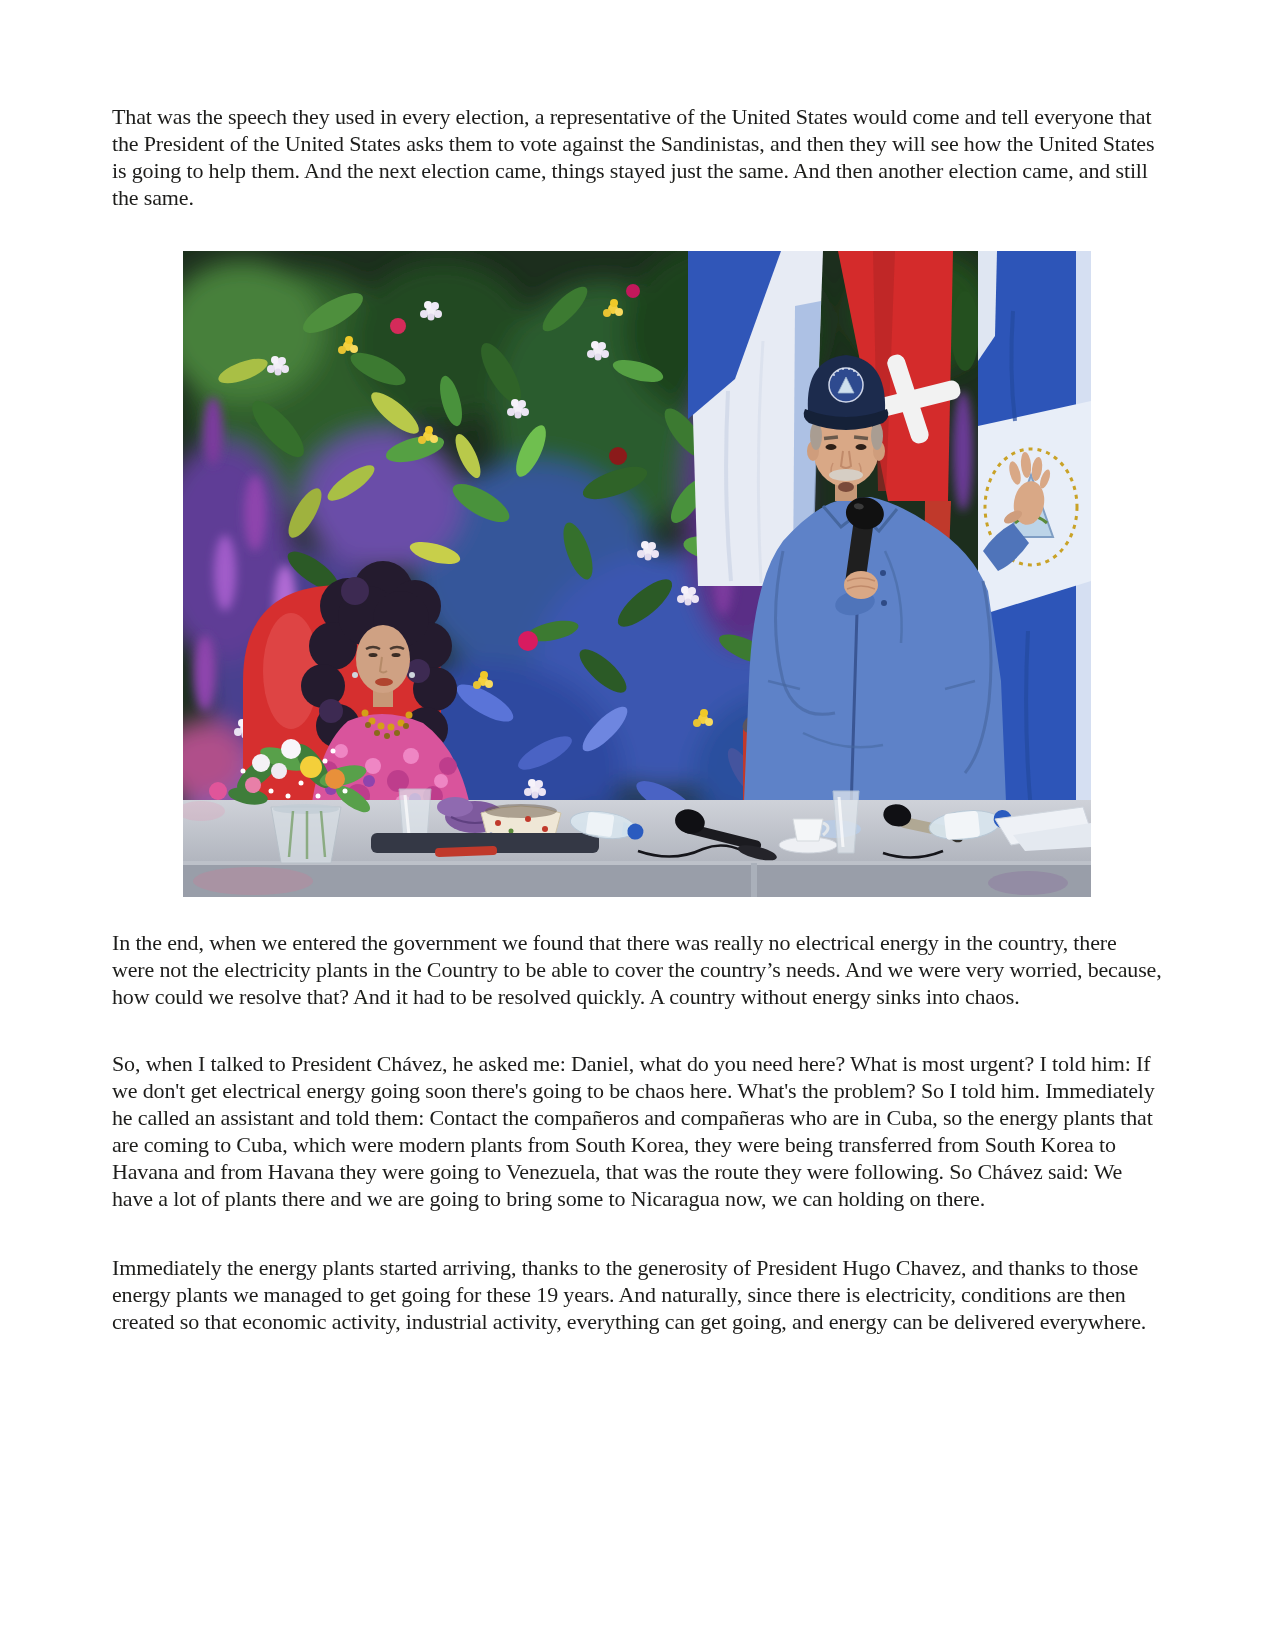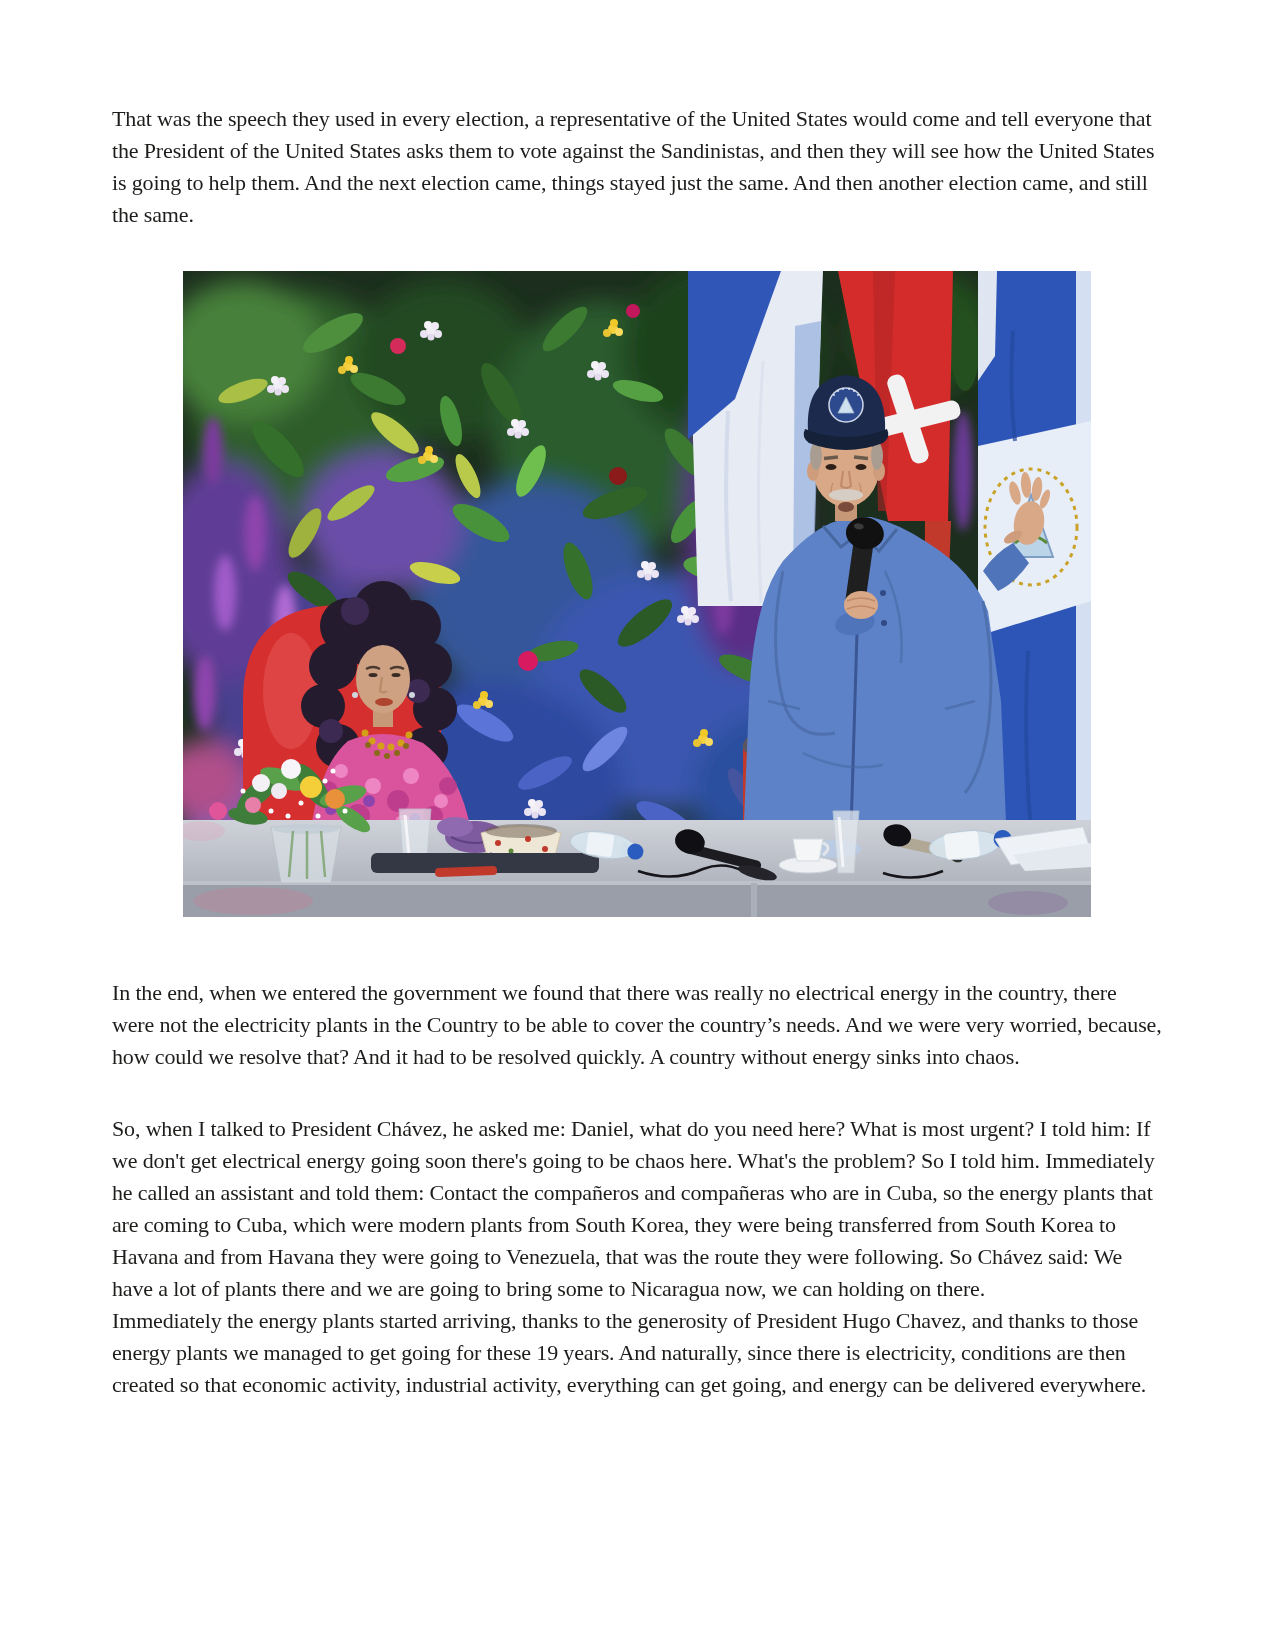--- a/index.html
+++ b/index.html
@@ -7,28 +7,28 @@
     position:relative;
     width:1275px; height:1650px;
     background:#ffffff;
     font-family:"Liberation Serif","DejaVu Serif",serif;
     overflow:hidden;
   }
   .content { padding:103px 112px 0 112px; }
   .content p {
     margin:0;
     font-size:22px;
-    line-height:32px;
+    line-height:27px;
     letter-spacing:-0.15px;
     color:#1d1d1b;
     text-align:left;
   }
-  .content p.after-photo { margin-top:60px; }
+  .content p.after-photo { margin-top:32px; }
   .content p.para-gap    { margin-top:40px; }
-  .content p.para-gap2   { }
+  .content p.para-gap2   { margin-top:42px; }
   figure.photo {
     margin:40px 0 0 71px;
     width:908px; height:646px;
     padding:0;
   }
   figure.photo svg { display:block; }
 </style>
 </head>
 <body>
 

